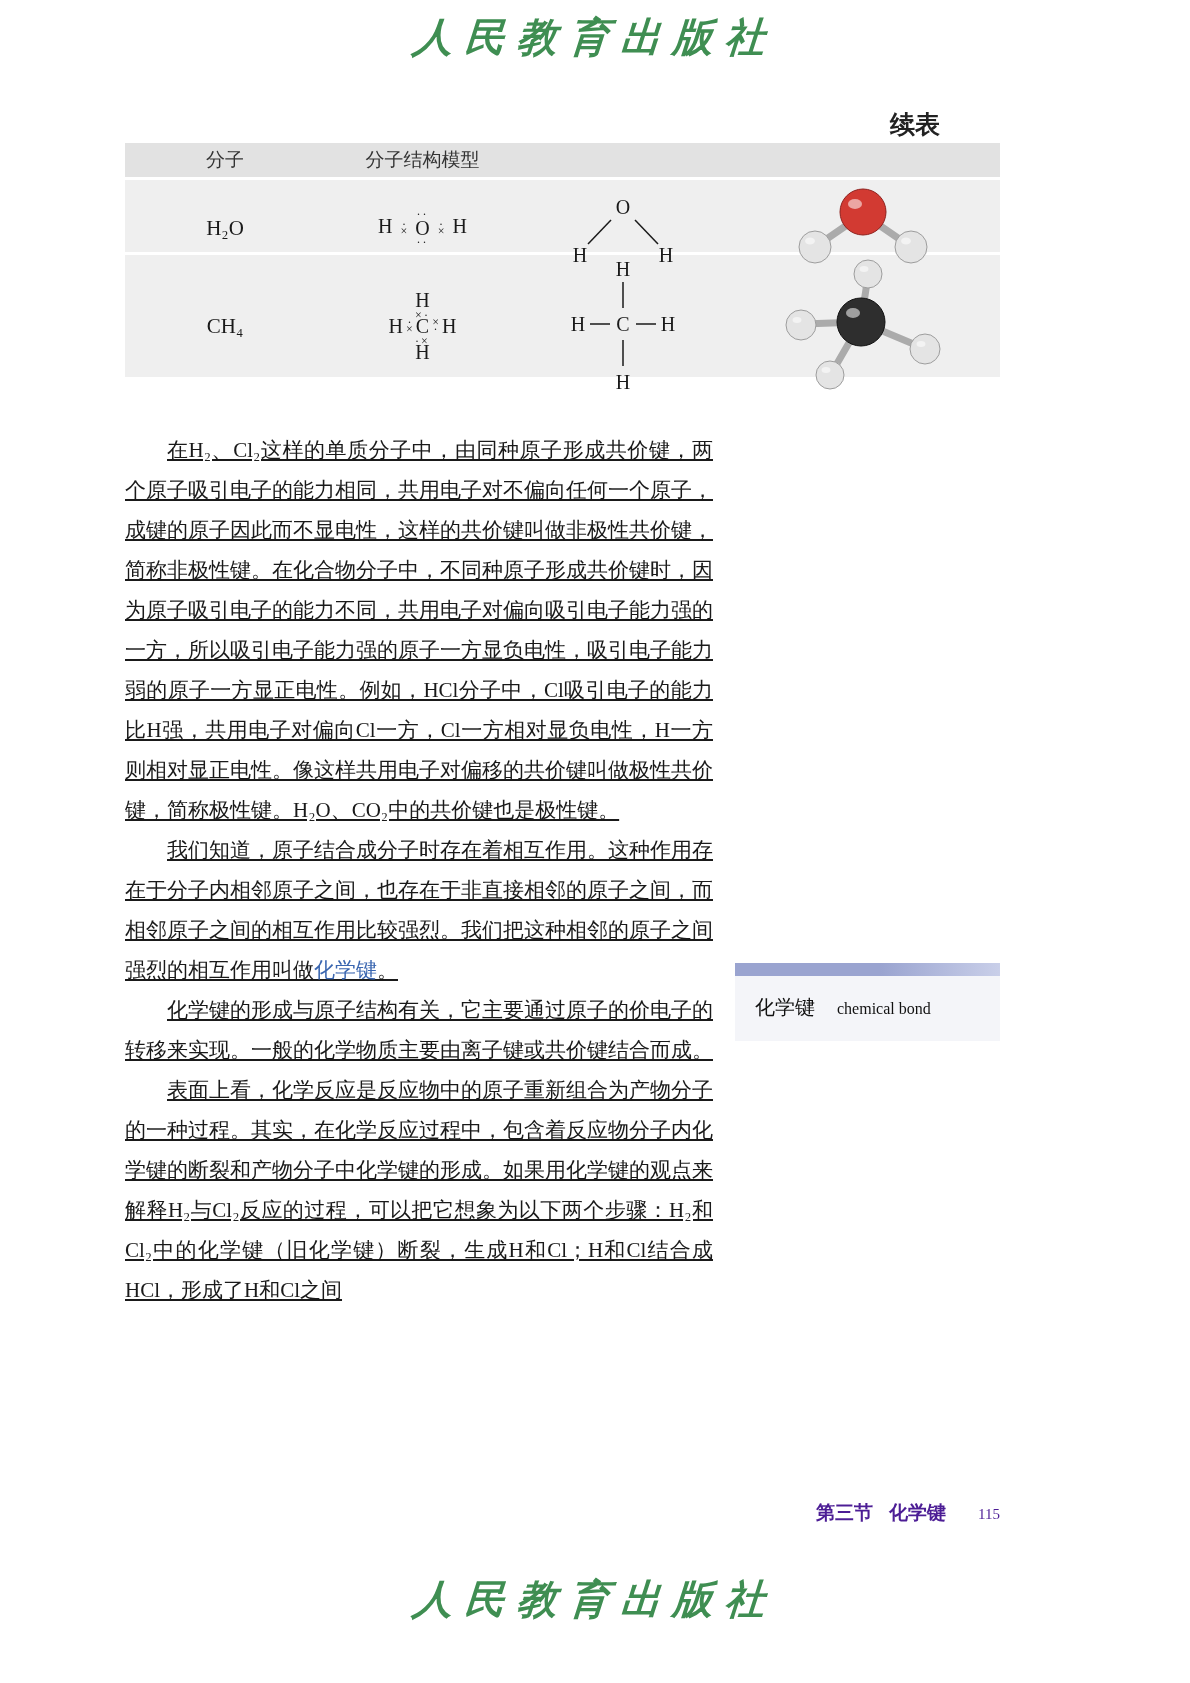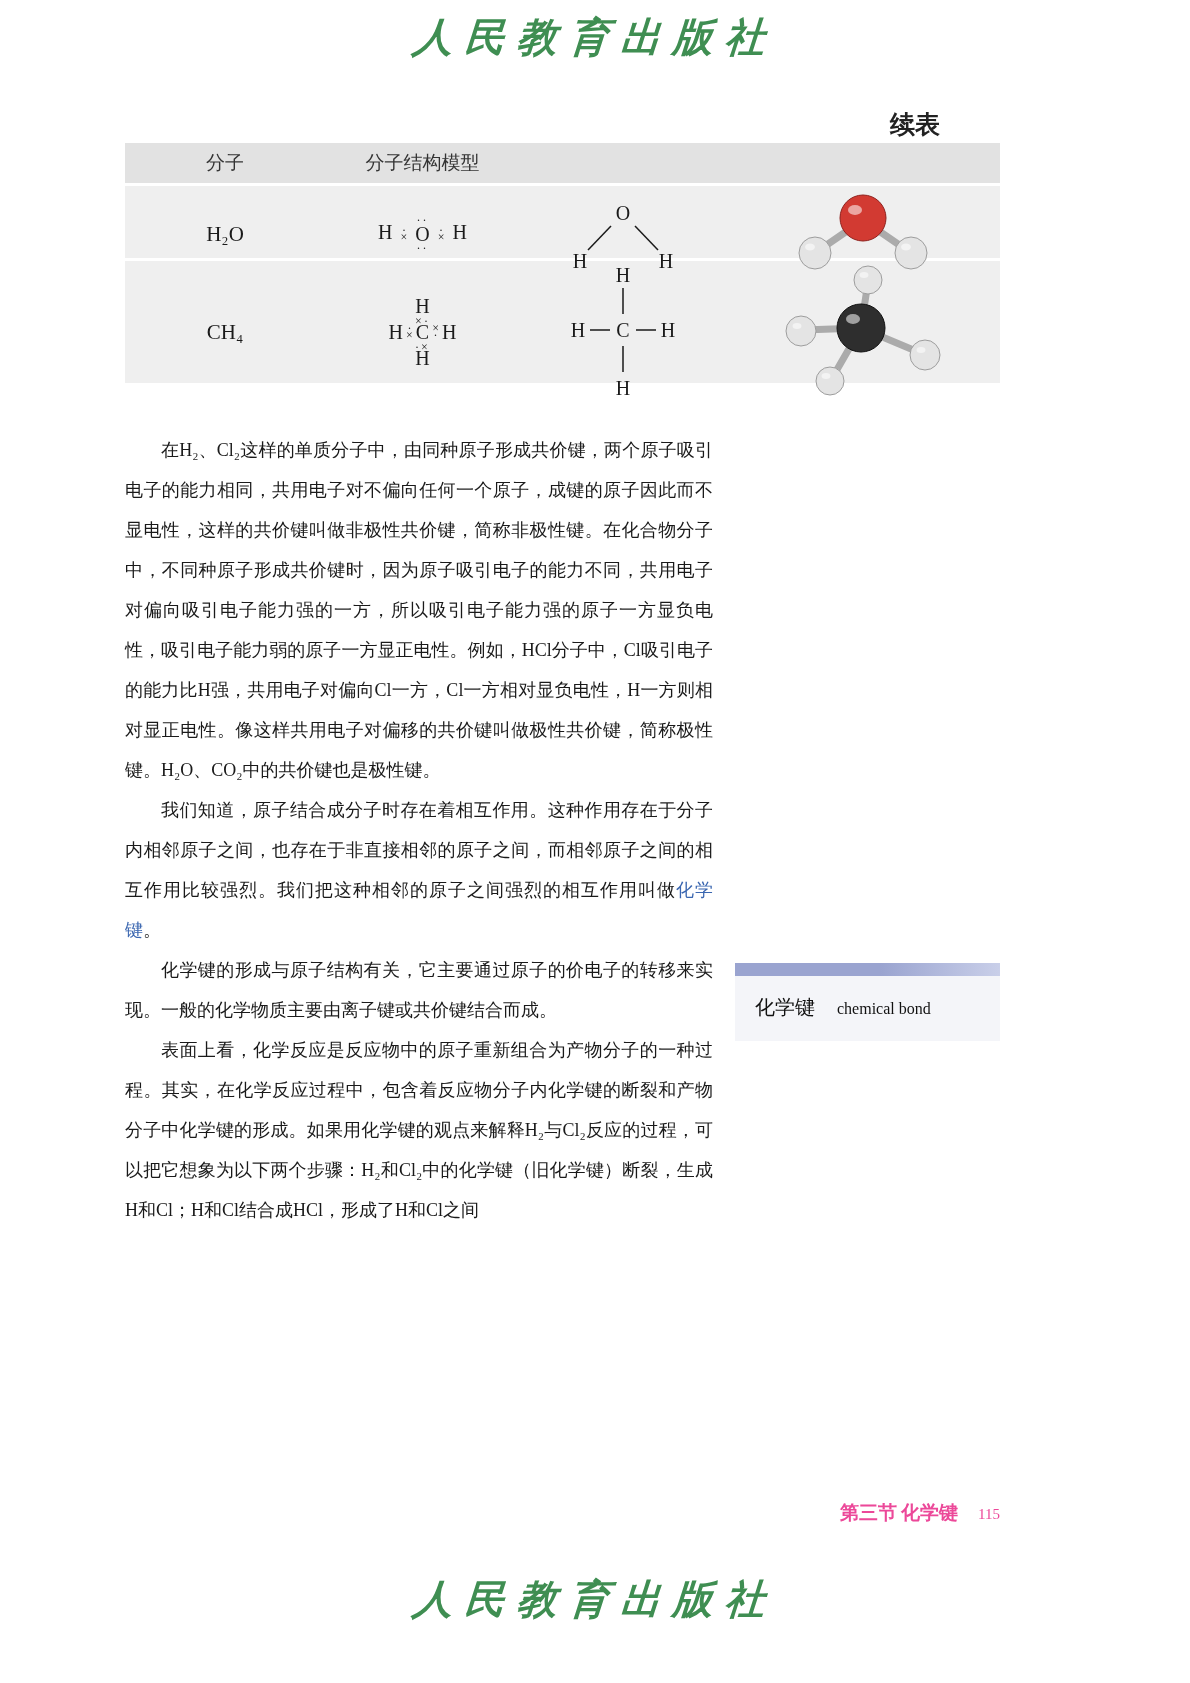--- a/index.html
+++ b/index.html
@@ -34,21 +34,21 @@
   }
 
   
   .main-table { position:absolute; left:125px; top:143px; width:875px; }
   .trow {
     display:grid;
     grid-template-columns:200px 195px 205px 275px;
     background:var(--table-row-bg,#efefef);
     margin-bottom:3px;
   }
-  .trow.thead { background:var(--table-header-bg,#e2e2e2); height:40px; }
+  .trow.thead { background:var(--table-header-bg,#e2e2e2); height:34px; }
   .trow.r1 { height:72px; }
   .trow.r2 { height:122px; }
   .tcell {
     display:flex; align-items:center; justify-content:center;
     text-align:center; position:relative;
   }
   .thead .tcell {
     font-family:"Liberation Sans","DejaVu Sans",sans-serif;
     font-size:19px; color:#333;
   }
@@ -80,22 +80,23 @@
   
   .model-svg .bond { stroke:var(--bond-color,#ababab); stroke-width:7; stroke-linecap:round; }
   .model-svg .atom-o-model { fill:var(--oxygen-color,#d23a32); stroke:#8f211d; stroke-width:1; }
   .model-svg .atom-h-model { fill:var(--hydrogen-color,#e4e4e4); stroke:#9d9d9d; stroke-width:1; }
   .model-svg .atom-c-model { fill:var(--carbon-color,#2e2e2e); stroke:#111; stroke-width:1; }
   .model-svg .hl { fill:#ffffff; opacity:0.55; }
 
   
   .body-text {
     position:absolute; left:125px; top:430px; width:588px;
-    font-size:18px; line-height:40px; text-align:justify;
+    font-size:21px; line-height:40px; text-align:justify;
     color:#1a1a1a;
+    text-decoration:underline;
   }
   .body-text p { text-indent:2em; margin:0; }
   .term-link { color:var(--accent-blue,#3a66b0); }
 
   
   .term-box { position:absolute; left:735px; top:963px; width:265px; }
   .term-box .bar {
     height:13px; width:100%;
     background:linear-gradient(90deg, var(--termbar-color,#9aa4d0) 0%, var(--termbar-color,#9aa4d0) 55%, #c9cfe9 100%);
   }
@@ -104,23 +105,23 @@
     padding:18px 20px 20px 20px;
     font-size:20px; color:#111;
     display:flex; gap:22px; align-items:baseline;
   }
   .term-box .cn { font-size:20px; }
   .term-box .en { font-size:16px; }
 
   
   .footer {
     position:absolute; top:1500px; right:190px;
-    display:flex; align-items:baseline; gap:4px;
+    display:flex; align-items:baseline; gap:16px;
     font-family:"Liberation Sans","DejaVu Sans",sans-serif;
-    font-size:19px; font-weight:600; color:#ec4899;
+    font-size:19px; font-weight:600; color:#4c1d95;
   }
   .footer .page-num {
     font-family:"Liberation Serif","DejaVu Serif",serif;
     font-size:15px; font-weight:normal; margin-left:16px;
   }
 </style>
 </head>
 <body>
 
 <div class="page">

